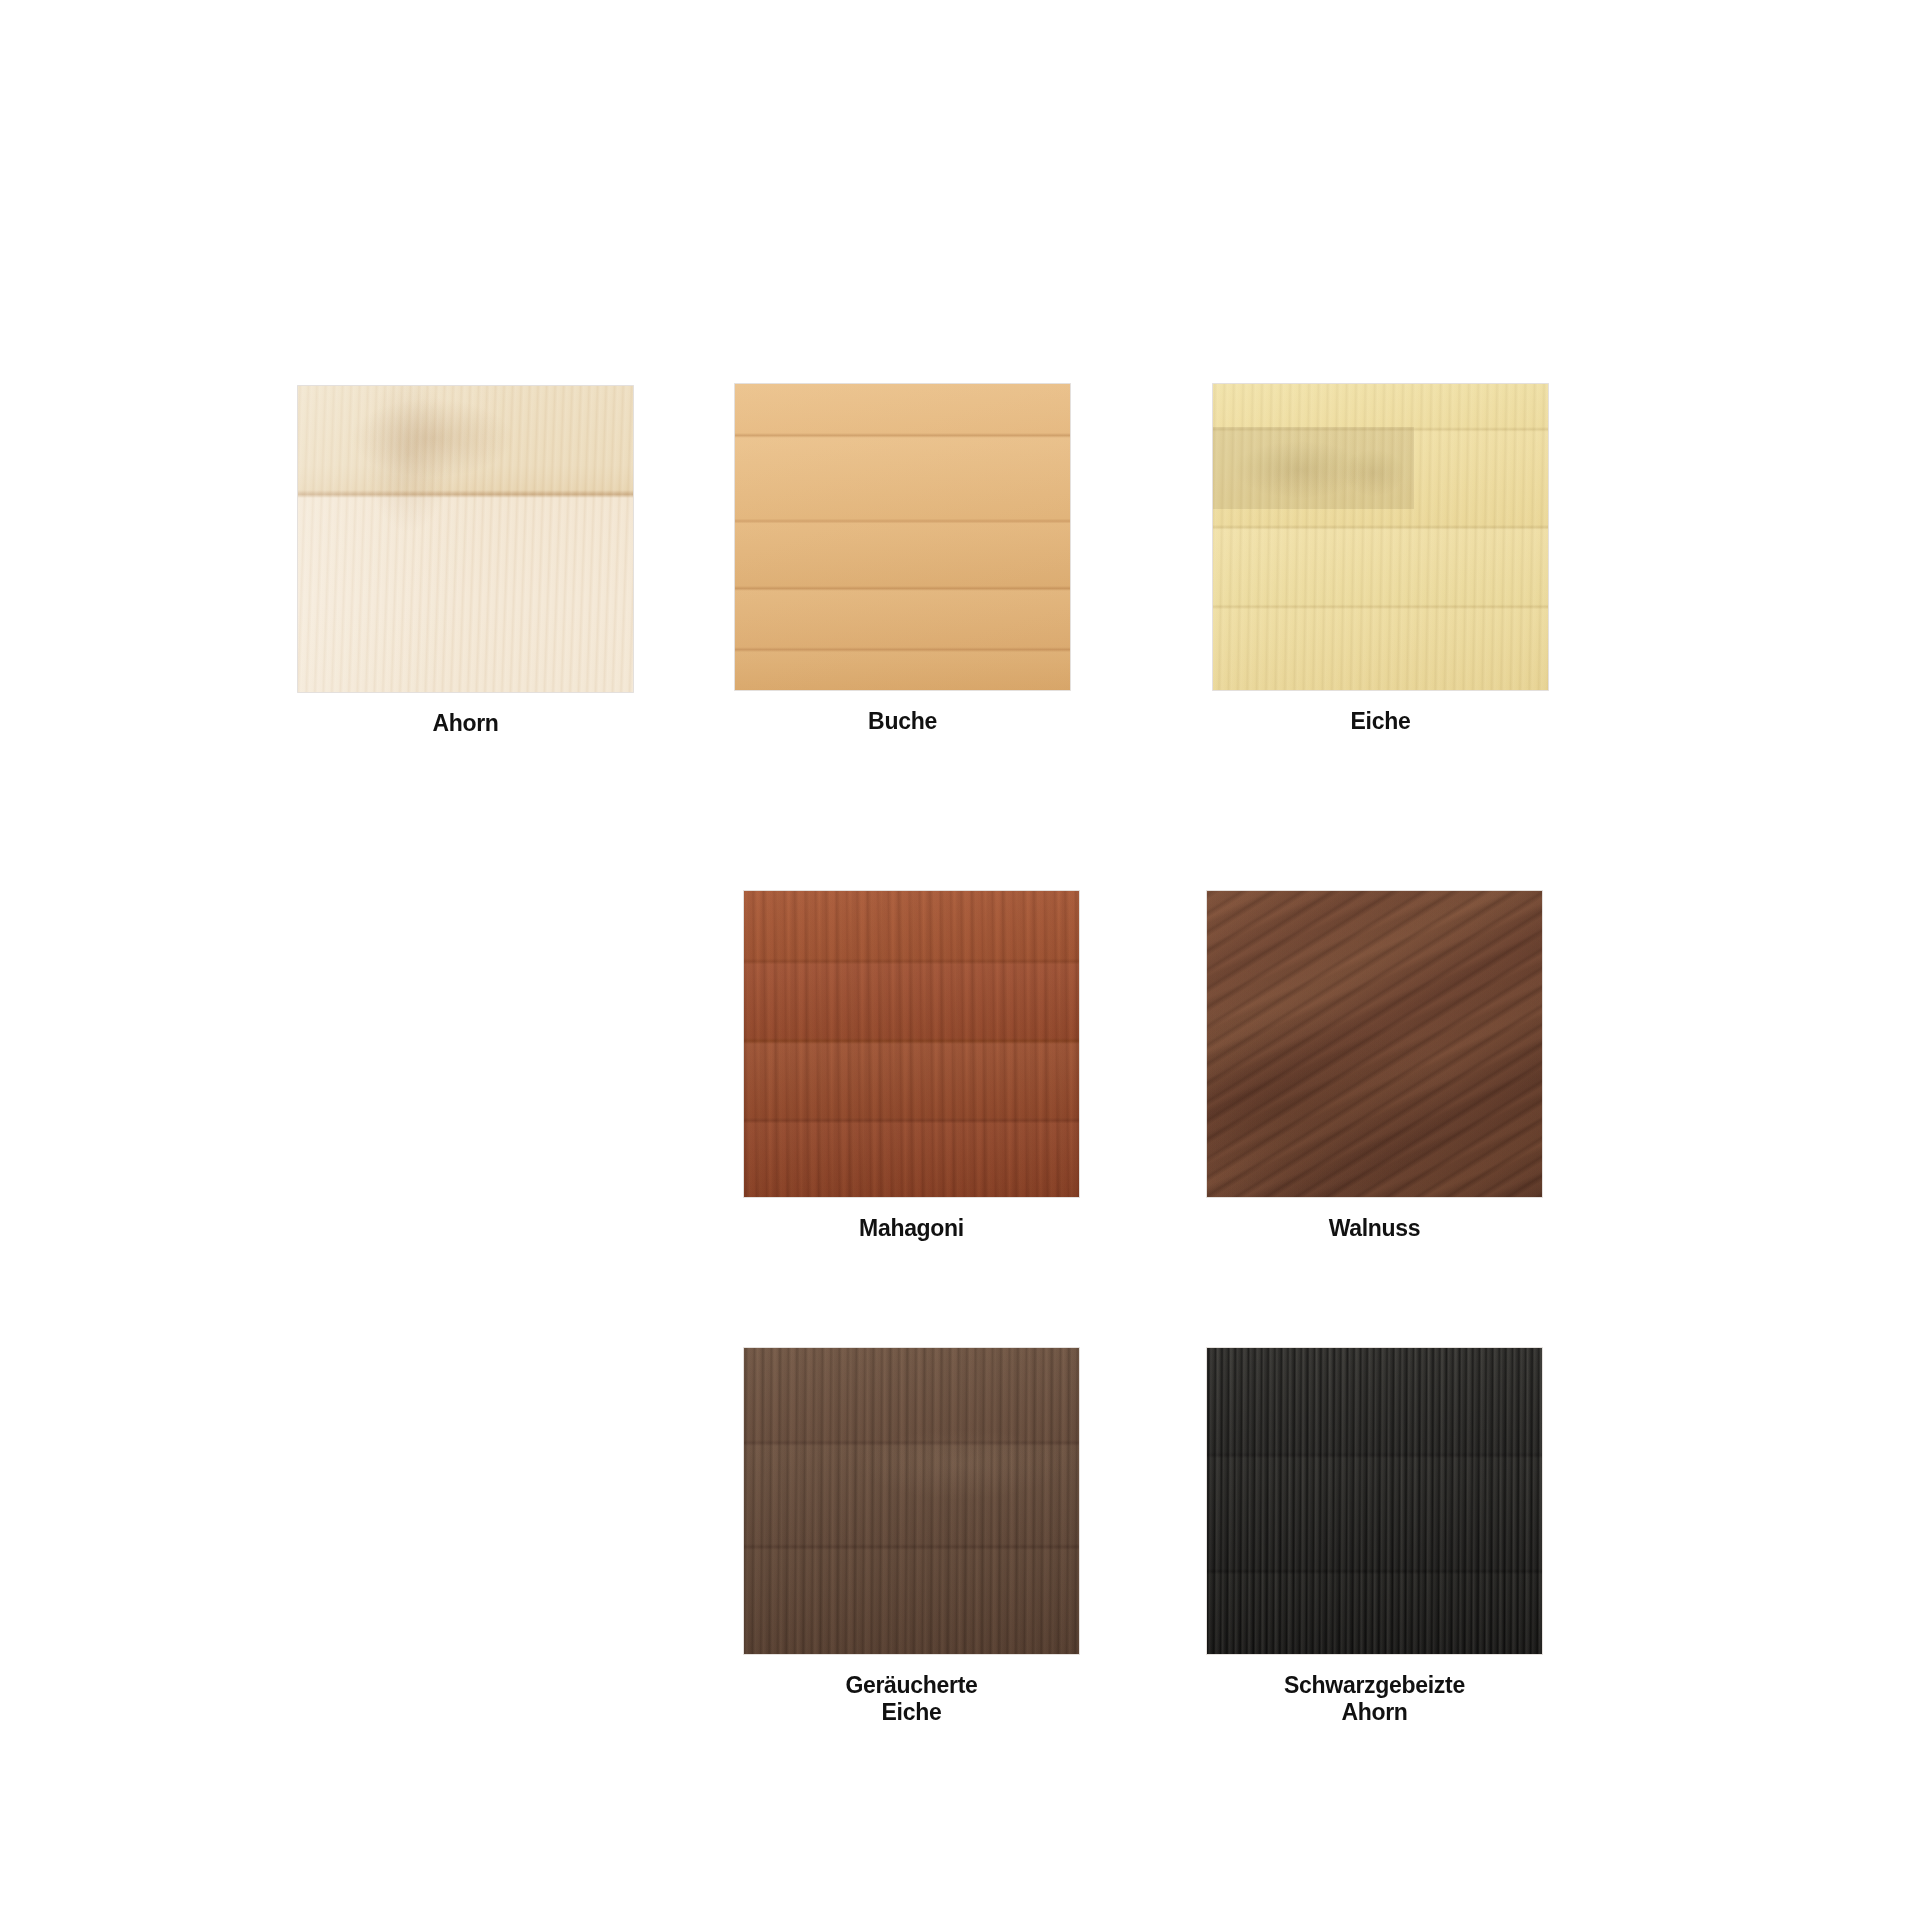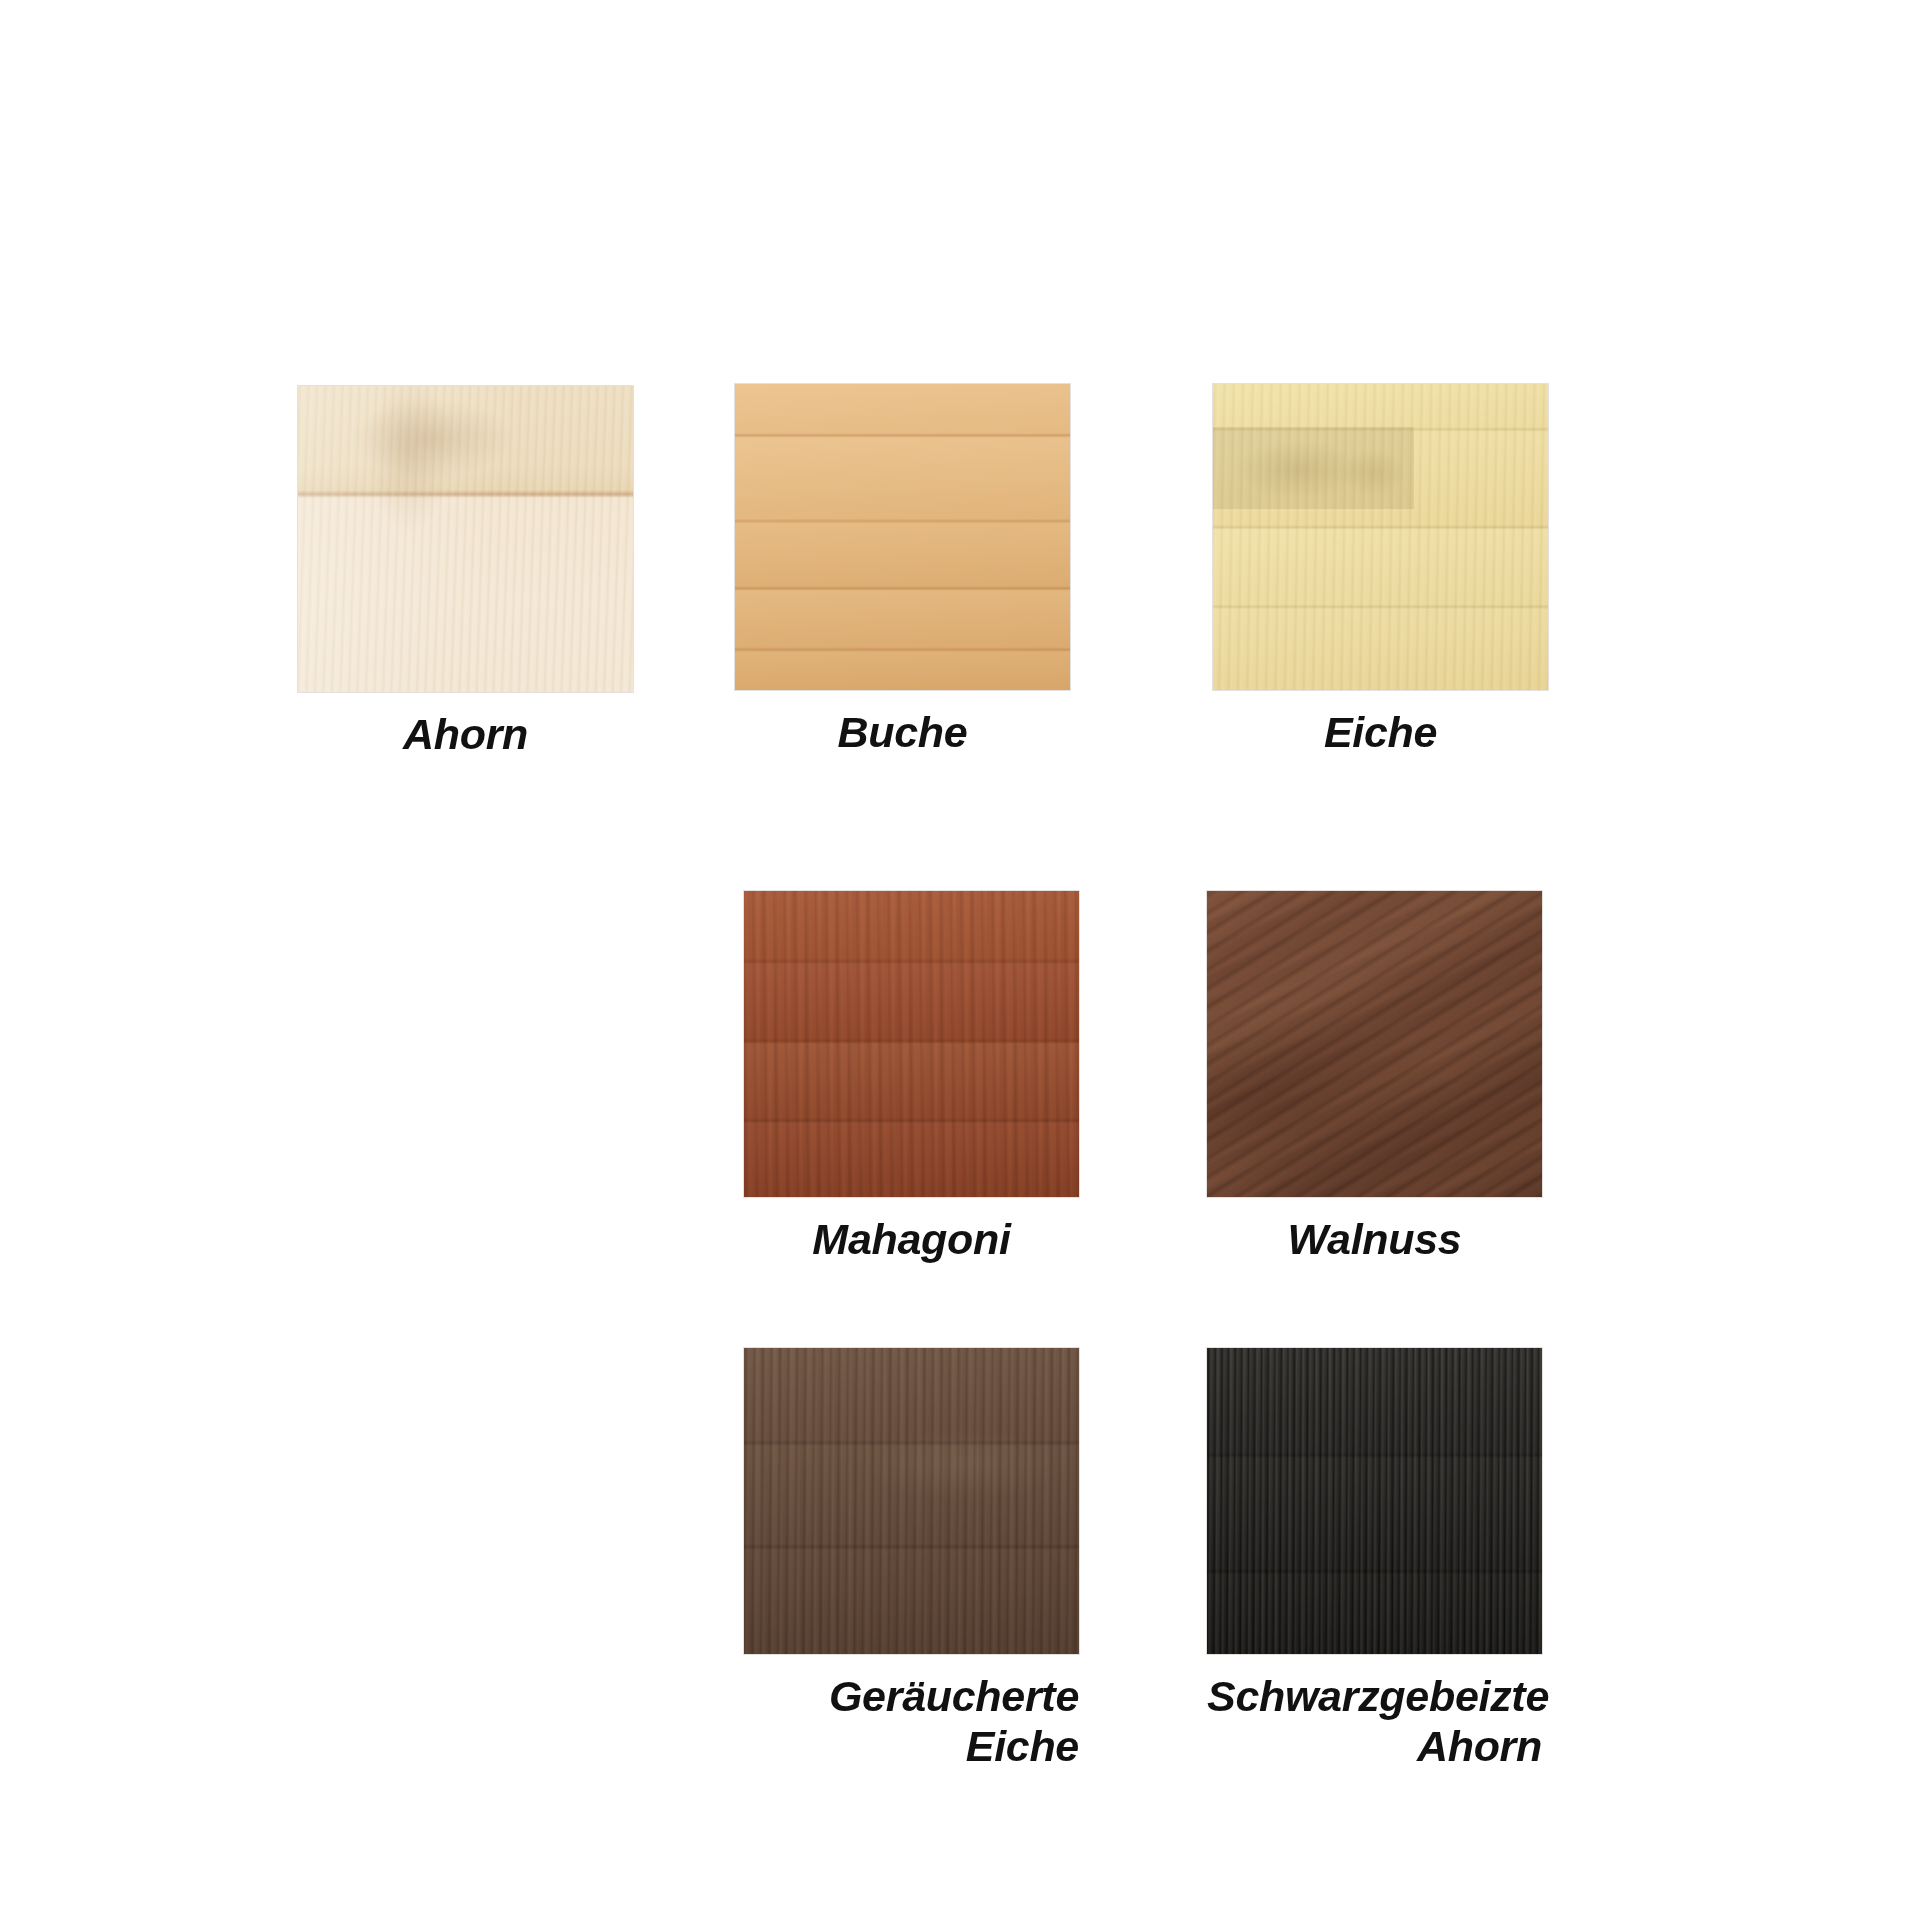--- a/index.html
+++ b/index.html
@@ -43,30 +43,29 @@
     position: absolute;
     top: 0;
     left: 0;
     right: 0;
     bottom: 0;
     pointer-events: none;
   }
 
   .swatch-label {
     margin-top: 18px;
-    font-size: 43px;
+    font-size: 23px;
     font-weight: bold;
     color: #111111;
     line-height: 1.16;
     letter-spacing: -0.3px;
     white-space: pre-line;
-    font-style: italic;
   }
   .label-center { text-align: center; }
-  .label-left   { text-align: right; }
+  .label-left   { text-align: center; }
 
   
   .t-ahorn { background: #f0e0c6; }
   .t-ahorn .planks {
     background:
       linear-gradient(180deg,
         #eedfc2 0%, #ecdcbd 26%, #e8d5b2 34%, #cdae86 35.4%,
         #f3e6d2 36.6%, #f4e8d6 70%, #f3e7d4 100%);
   }
   .t-ahorn .grain {

